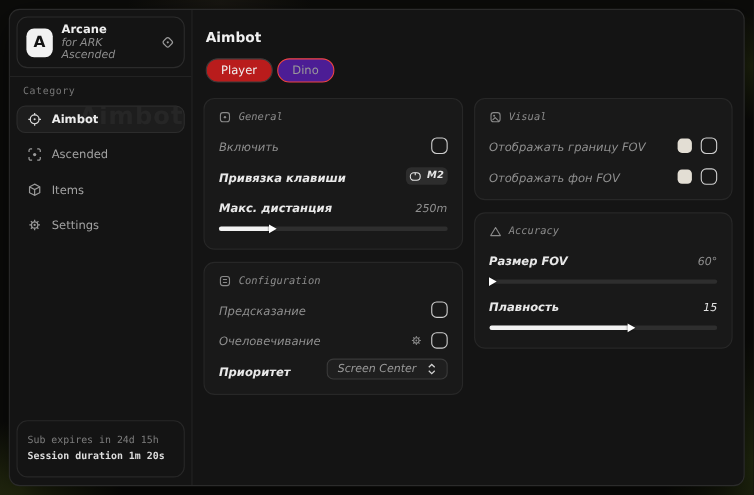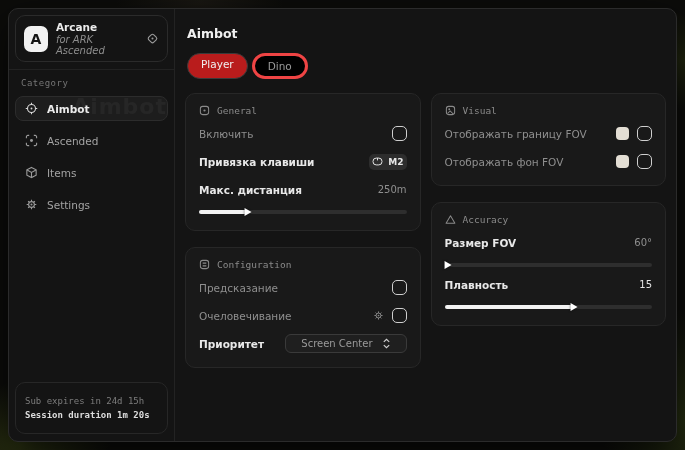--- a/index.html
+++ b/index.html
@@ -37,36 +37,36 @@
   .ghost { position:absolute; right:0px; top:-3px; font-size:22px; font-weight:bold; color:rgba(255,255,255,.045); letter-spacing:1px; pointer-events:none; }
   .sidebar-footer { margin-top:auto; border:1px solid #272727; border-radius:10px; padding:13px 9px; font-family:"DejaVu Sans Mono","Liberation Mono",monospace; }
   .sub-expires { color:#7d7d7d; font-size:9px; }
   .session { color:#dcdcdc; font-size:9px; font-weight:bold; margin-top:4px; }
   
   .main { flex:1; padding:12px 10px; display:flex; flex-direction:column; overflow:hidden; }
   .page-title { font-size:12.5px; font-weight:bold; color:#f0f0f0; margin:5px 0 12px 2px; }
   .tabs { display:flex; gap:4px; margin:0 0 14px 2px; }
   .tab { padding:4px 13px; border-radius:13px; font-size:10.5px; cursor:pointer; }
   .tab.active { background:#b91c1c; border:1px solid #3a3a3a; color:#f0f0f0; }
-  .tab.inactive { background:#000000; border:3px solid #ef4444; color:#9a9a9a; }
+  .tab.inactive { background:#4c1d95; border:1px solid #ef4444; color:#9a9a9a; }
   .grid { display:grid; grid-template-columns:1fr 1fr; gap:10px; align-items:start; }
-  .col { display:flex; flex-direction:column; gap:16px; }
+  .col { display:flex; flex-direction:column; gap:11px;font-style:italic; }
   .card { background:#191919; border:1px solid #272727; border-radius:10px; padding:11px 13px 13px; }
   .card-head { display:flex; gap:7px; align-items:center; color:#8a8a8a; font-family:"DejaVu Sans Mono","Liberation Mono",monospace; font-size:9.5px; margin-bottom:4px; }
-  .row { display:flex; align-items:center; justify-content:space-between; min-height:21px; margin-top:7px; }
+  .row { display:flex; align-items:flex-end; justify-content:space-between; min-height:21px; margin-top:7px; }
   .lbl-dim { color:#8f8f8f; font-size:10.5px; }
   .lbl { color:#e8e8e8; font-size:10.5px; font-weight:bold; }
   .checkbox { width:15px; height:15px; border:1.5px solid #cfcfcf; border-radius:5px; background:transparent; cursor:pointer; flex:none; }
   .keycap { display:flex; gap:5px; align-items:center; background:#2d2d2d; border-radius:5px; padding:3px 3px; color:#e6e6e6; font-size:9px; font-weight:bold; cursor:pointer; }
   .value { color:#8f8f8f; font-size:10px; }
   .value-bright { color:#e3e3e3; font-size:10px; }
   .slider { position:relative; height:4px; background:#2e2e2e; border-radius:2px; margin:10px 0 3px; cursor:pointer; }
   .slider-fill { position:absolute; left:0; top:0; height:100%; background:#f2f2f2; border-radius:2px; }
   .slider-thumb { position:absolute; top:50%; transform:translate(-35%,-50%); width:0; height:0; border-top:4px solid transparent; border-bottom:4px solid transparent; border-left:7px solid #ffffff; filter:drop-shadow(0 0 1px rgba(0,0,0,.6)); cursor:pointer; }
-  .select { display:flex; align-items:center; gap:9px; border:1px solid #3a3a3a; background:#1f1f1f; border-radius:6px; padding:3px 15px; color:#9a9a9a; font-size:10px; cursor:pointer; }
+  .select { display:flex; align-items:center; gap:9px; border:1px solid #3a3a3a; background:#1f1f1f; border-radius:6px; padding:3px 9px; color:#9a9a9a; font-size:10px; cursor:pointer; }
   .select .sel-icon { color:#d0d0d0; display:flex; }
   .rgroup { display:flex; align-items:center; gap:8px; }
   .swatch { width:13px; height:13px; border-radius:4px; cursor:pointer; flex:none; }
   .gear-mini { color:#8a8a8a; display:flex; cursor:pointer; }
   svg { display:block; }
 </style>
 </head>
 <body>
 
 <div class="window">

